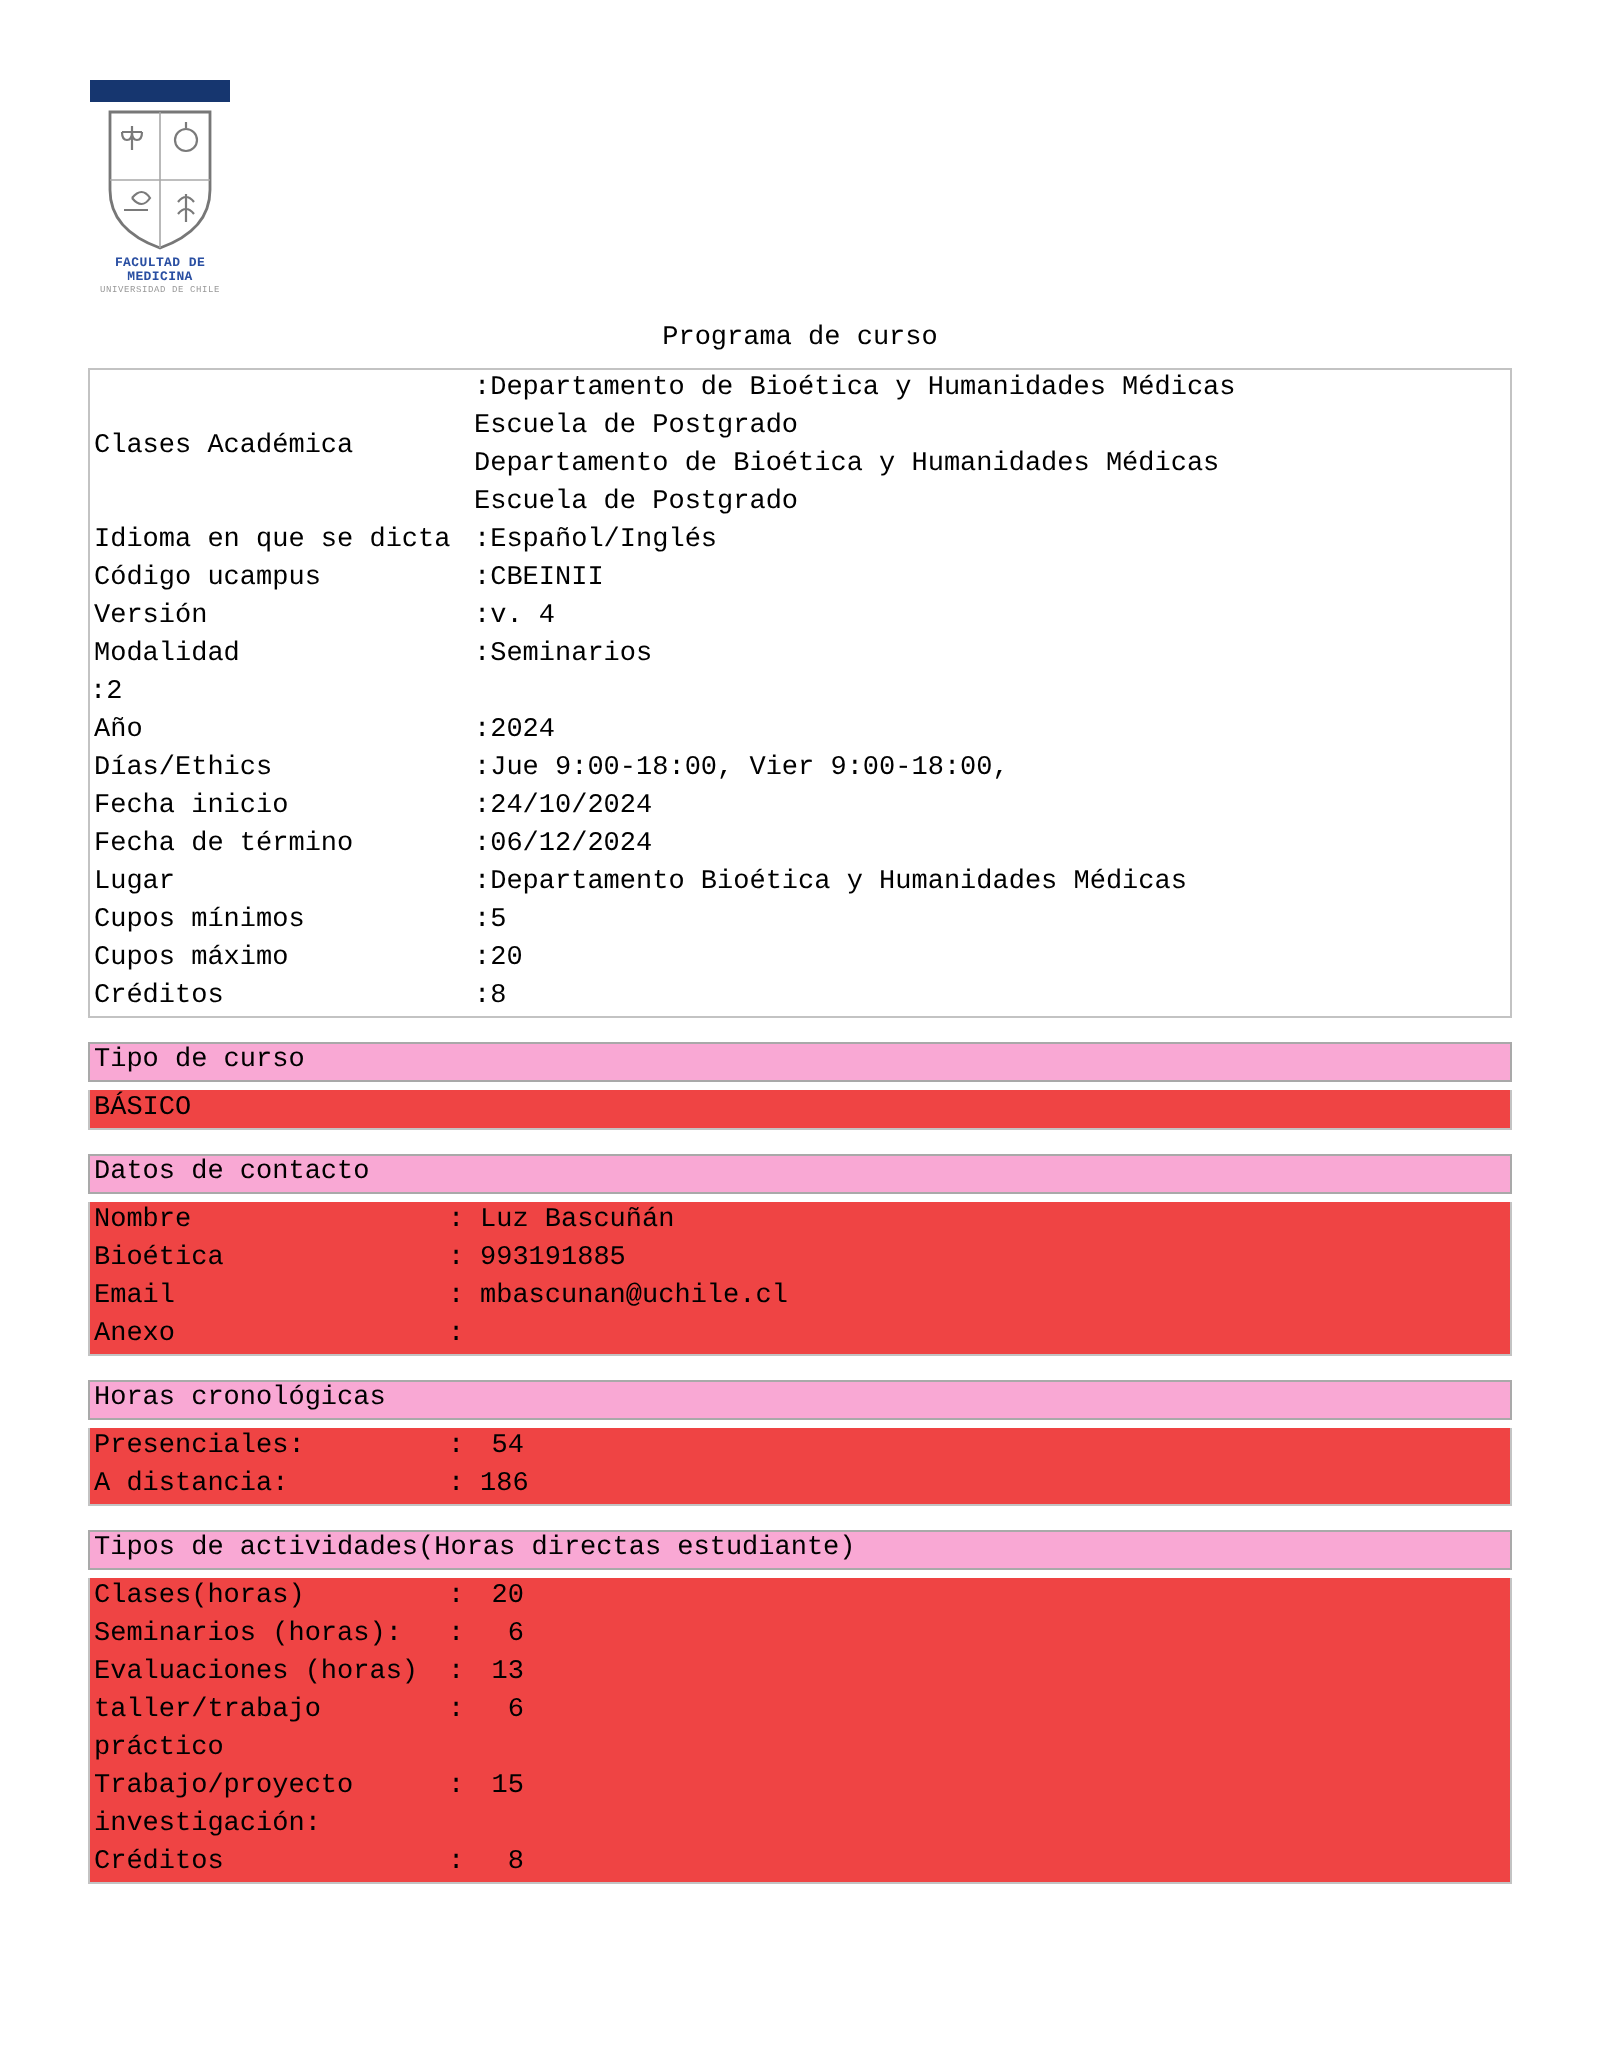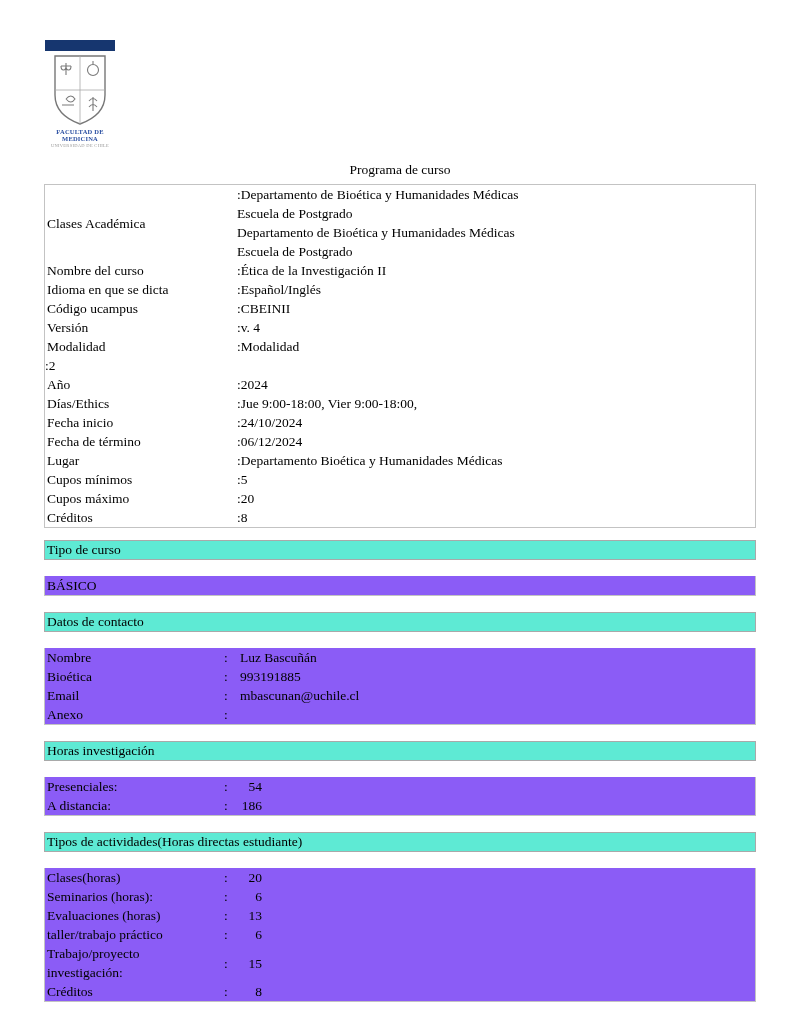--- a/index.html
+++ b/index.html
@@ -2,21 +2,21 @@
 <html><head>
 <meta charset="utf-8">
 <style>
   * { box-sizing: border-box; }
   html, body { margin: 0; padding: 0; background: #fff; }
   .page {
     position: relative;
     width: 800px;
     height: 1035px;
     background: #ffffff;
-    font-family: Liberation Serif, serif;
+    font-family: Liberation Mono, monospace;
     font-size: 13.5px;
     color: #000;
     overflow: hidden;
   }
 
   
   .logo { position: absolute; top: 40px; left: 40px; width: 80px; text-align: center; }
   .logo-bar { width: 70px; height: 11px; background: #16366f; margin: 0 auto; }
   .crest { display: block; margin: 2px auto 0; }
   .fac-line { font-size: 6.5px; font-weight: bold; color: #2a4fa2; letter-spacing: .2px; margin-top: 1px; }
@@ -27,29 +27,29 @@
 
   
   .tbl { margin: 5px 44px 0; border: 1px solid #c3c3c3; background: #fff; }
   .irow { display: flex; line-height: 19px; }
   .irow .lbl { width: 192px; padding-left: 2px; display: flex; align-items: center; }
   .irow .val { flex: 1; white-space: pre-line; }
 
   
   .bar {
     margin: 12px 44px 0;
-    background: #5eead4;
+    background: #f9a8d4;
     border: 1px solid #a9a9a9;
     height: 20px;
     line-height: 18px;
     padding-left: 2px;
   }
-  .box { margin: 16px 44px; border: 1px solid #c3c3c3; border-top: 0; background: #8b5cf6; }
+  .box { margin: 4px 44px; border: 1px solid #c3c3c3; border-top: 0; background: #ef4444; }
   .plain-row { line-height: 19px; padding-left: 2px; }
-  .crow { display: flex; line-height: 19px; align-items: center; }
+  .crow { display: flex; line-height: 19px; }
   .crow .lbl { width: 179px; padding-left: 2px; white-space: pre-line; }
   .crow .sep { width: 16px; }
   .crow .val { flex: 1; }
   .crow .num { width: 22px; text-align: right; }
 </style>
 </head>
 <body>
 
 <div class="page">
 
@@ -75,38 +75,34 @@
 
   <div class="tbl">
     <div class="irow">
       <div class="lbl">Clases Académica</div>
       <div class="val">:Departamento de Bioética y Humanidades Médicas
 Escuela de Postgrado
 Departamento de Bioética y Humanidades Médicas
 Escuela de Postgrado</div>
     </div>
     <div class="irow">
-      <div class="lbl">Nombre del curso</div>
-      <div class="val">:Ética de la Investigación II</div>
-    </div>
-    <div class="irow">
       <div class="lbl">Idioma en que se dicta</div>
       <div class="val">:Español/Inglés</div>
     </div>
     <div class="irow">
       <div class="lbl">Código ucampus</div>
       <div class="val">:CBEINII</div>
     </div>
     <div class="irow">
       <div class="lbl">Versión</div>
       <div class="val">:v. 4</div>
     </div>
     <div class="irow">
       <div class="lbl">Modalidad</div>
-      <div class="val">:Modalidad</div>
+      <div class="val">:Seminarios</div>
     </div>
     <div class="irow">
       <div class="val">:2</div>
     </div>
     <div class="irow">
       <div class="lbl">Año</div>
       <div class="val">:2024</div>
     </div>
     <div class="irow">
       <div class="lbl">Días/Ethics</div>
@@ -160,21 +156,21 @@
       <div class="sep">:</div>
       <div class="val">mbascunan@uchile.cl</div>
     </div>
     <div class="crow">
       <div class="lbl">Anexo</div>
       <div class="sep">:</div>
       <div class="val"></div>
     </div>
   </div>
 
-  <div class="bar">Horas investigación</div>
+  <div class="bar">Horas cronológicas</div>
   <div class="box">
     <div class="crow">
       <div class="lbl">Presenciales:</div>
       <div class="sep">:</div>
       <div class="num">54</div>
     </div>
     <div class="crow">
       <div class="lbl">A distancia:</div>
       <div class="sep">:</div>
       <div class="num">186</div>

